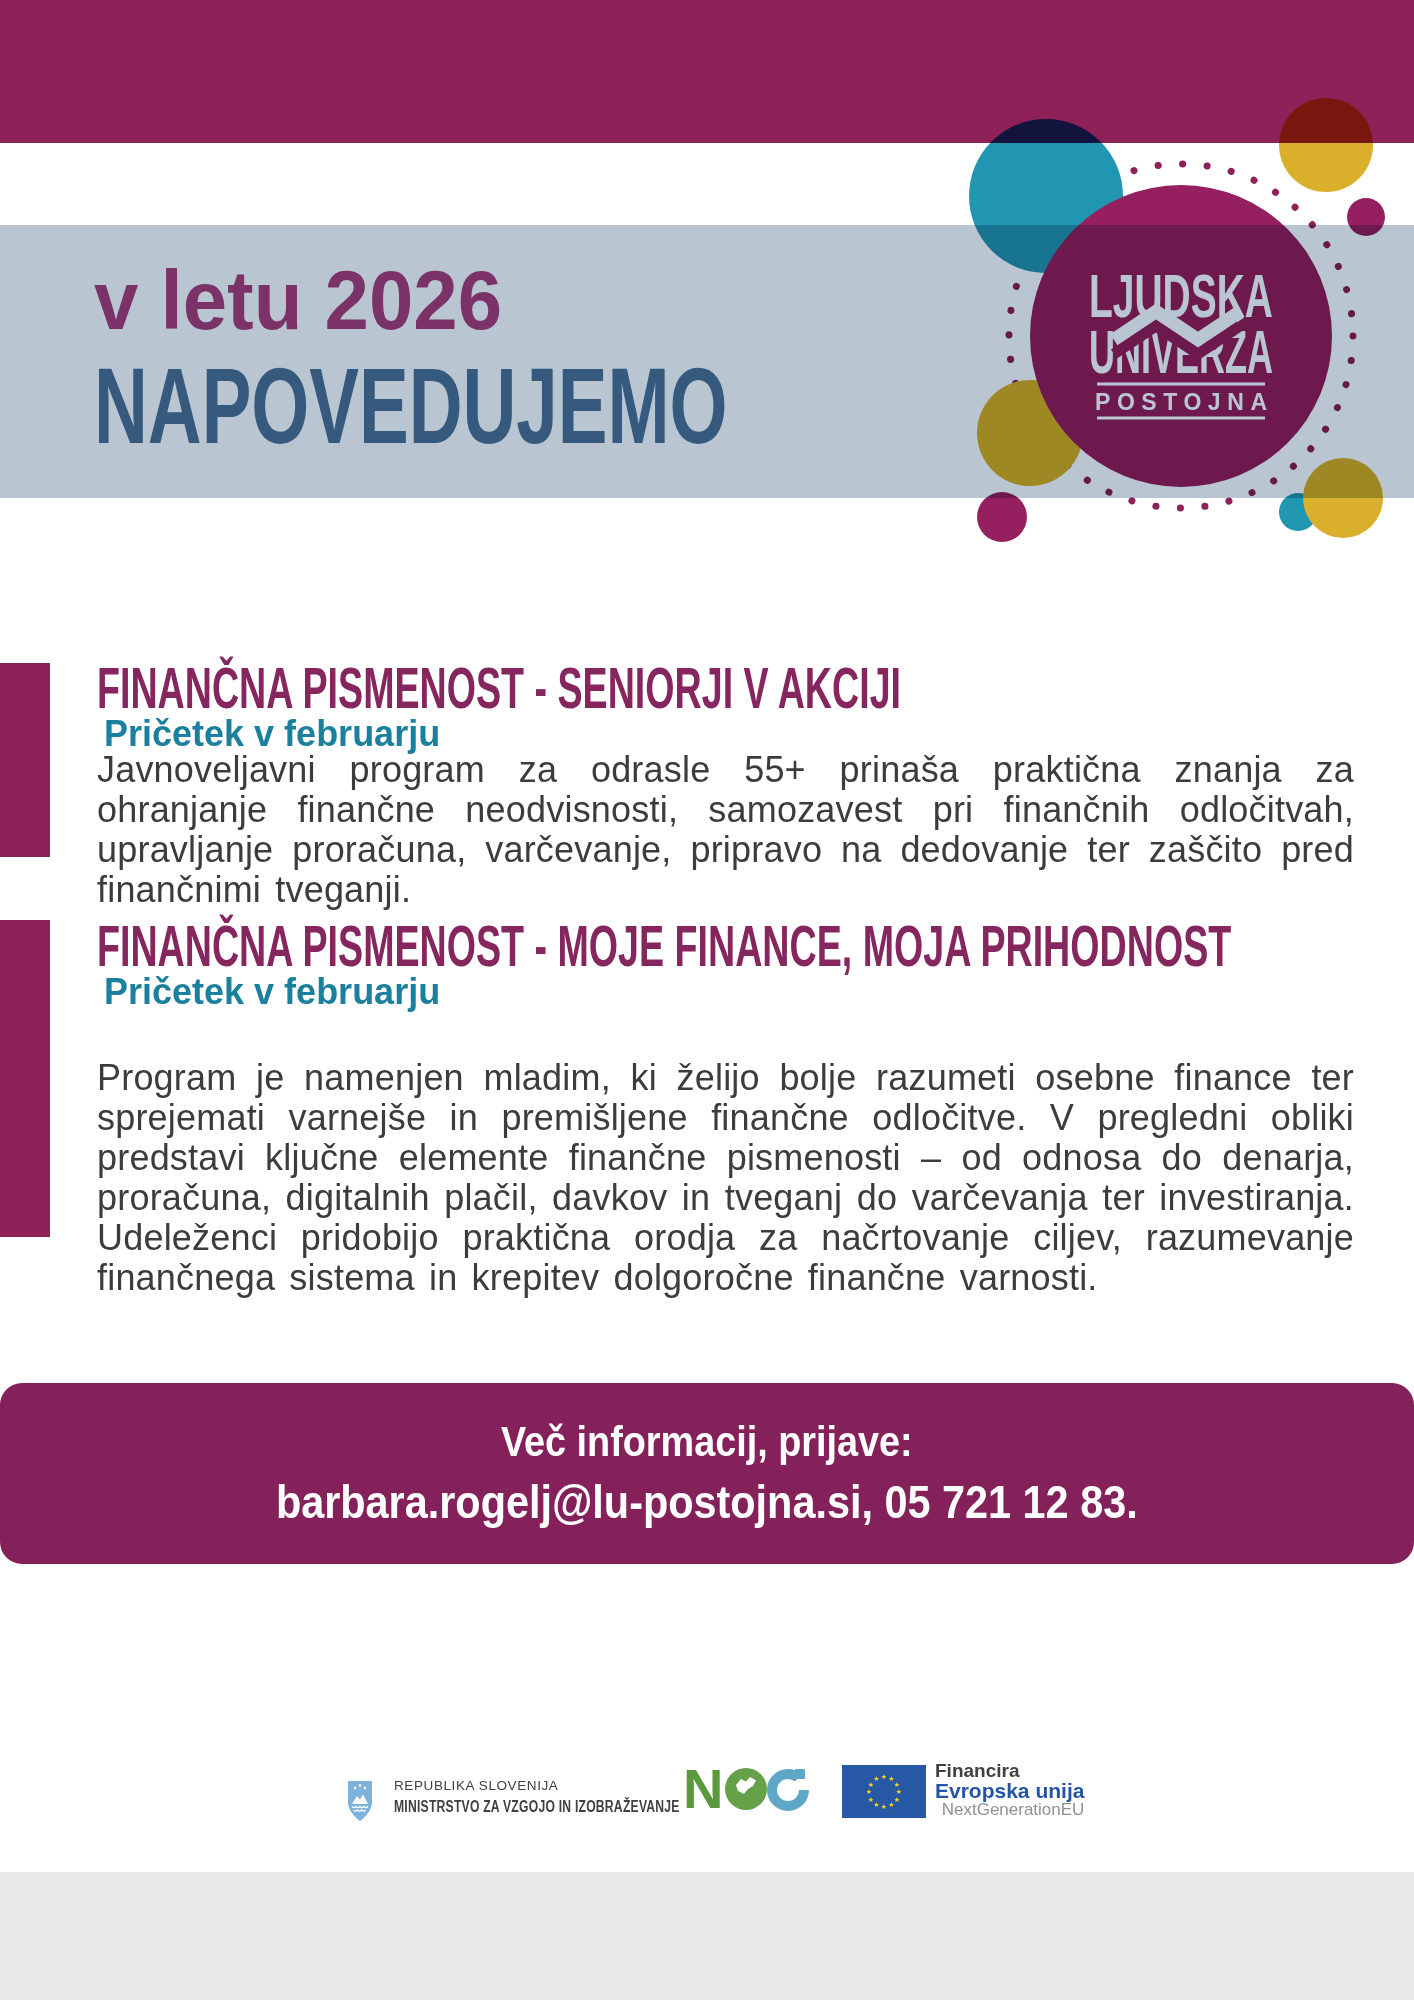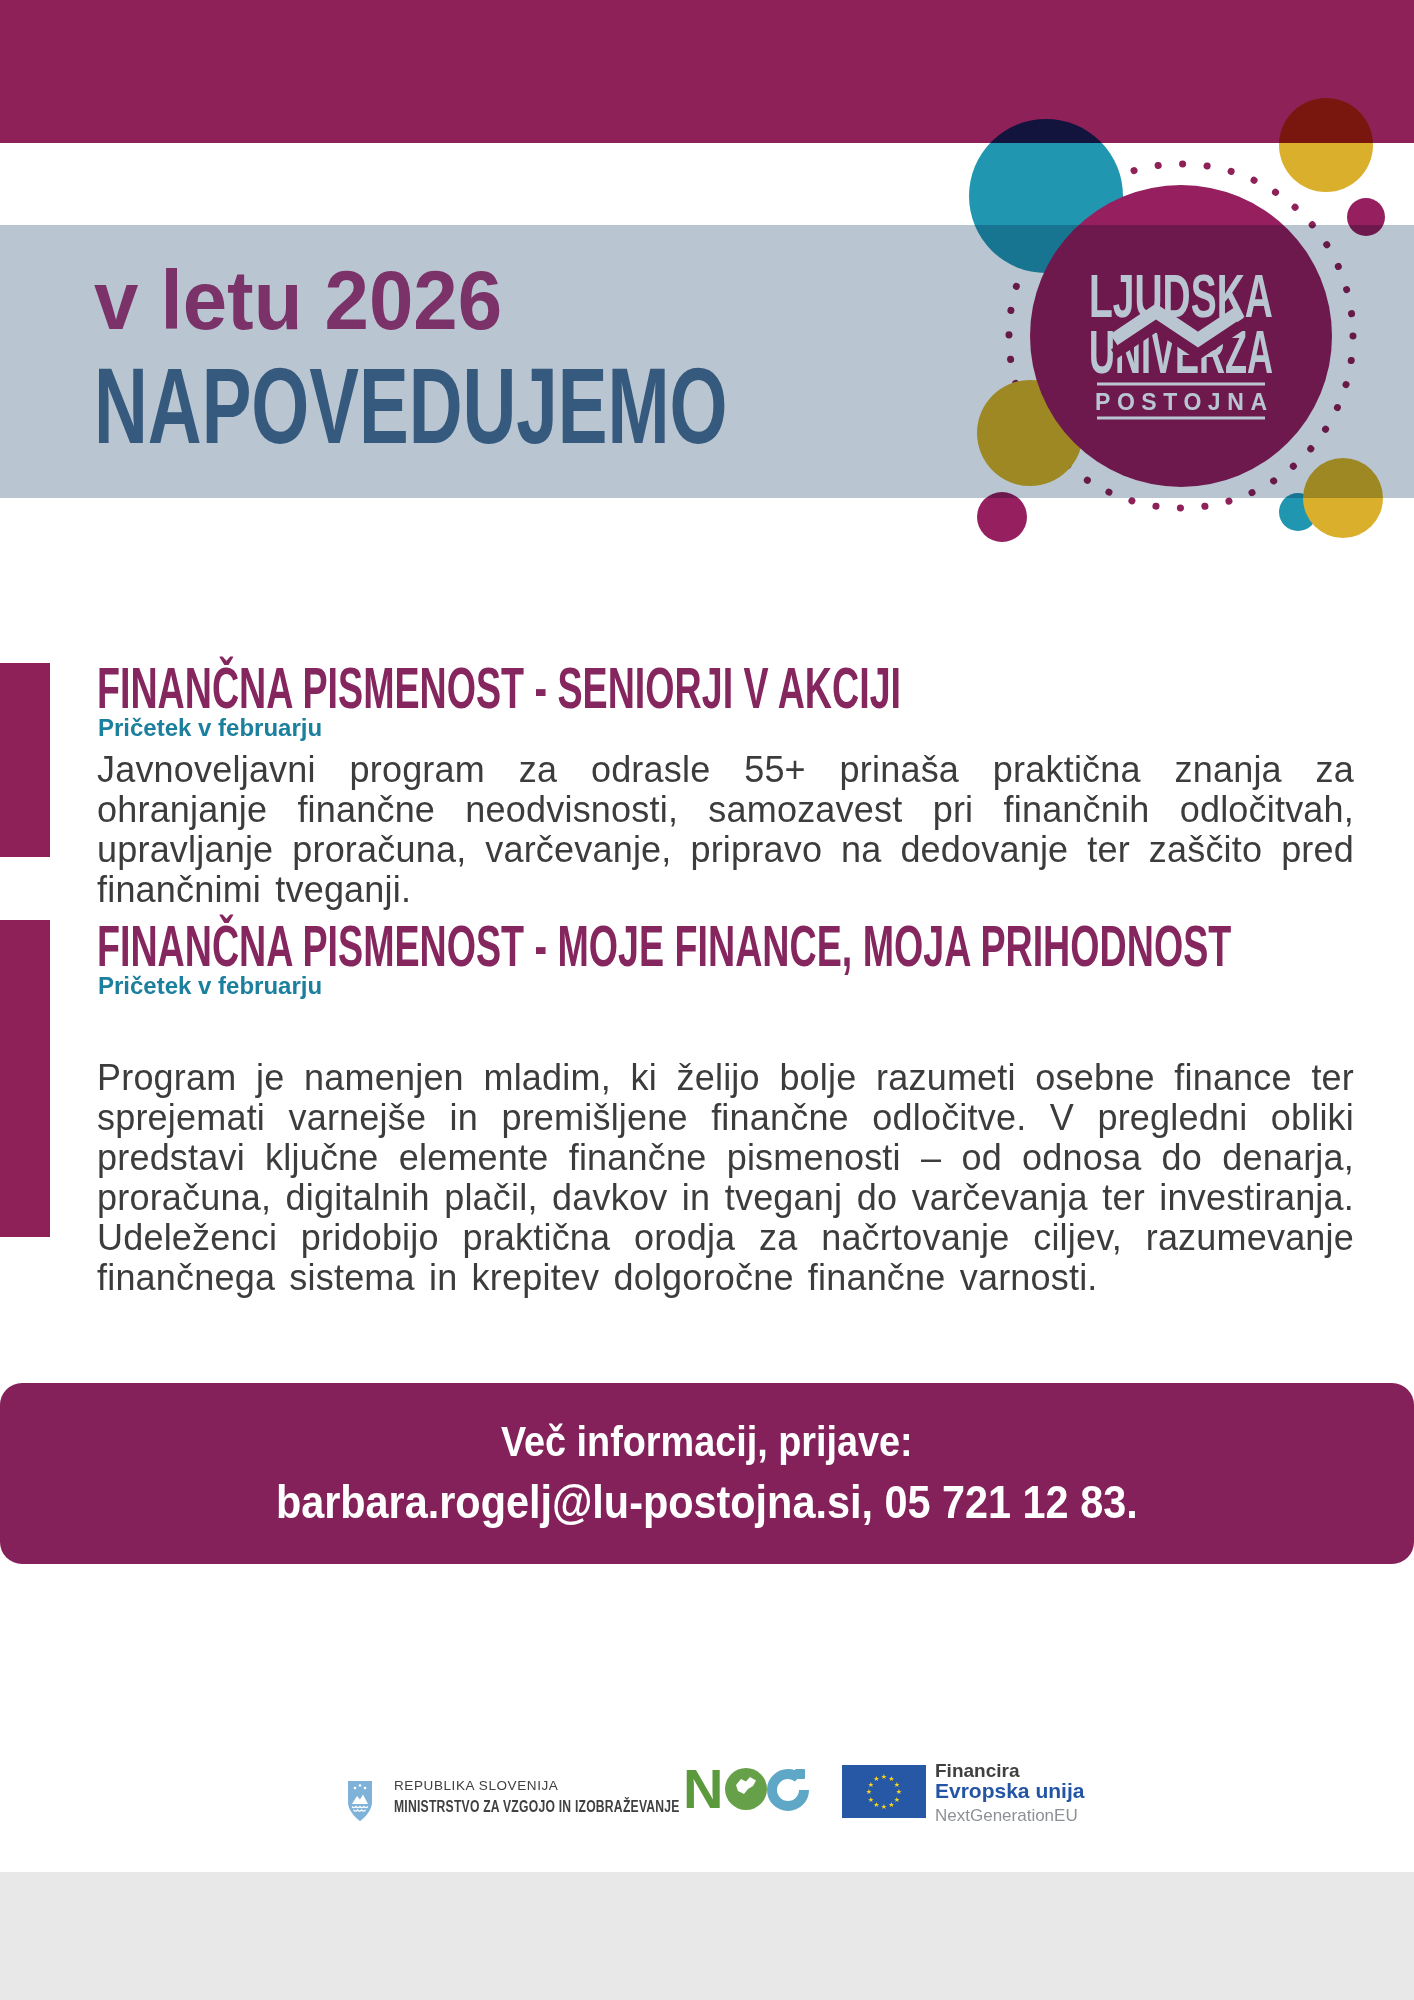--- a/index.html
+++ b/index.html
@@ -19,41 +19,41 @@
 
   .logo-svg{left:930px;top:80px;width:484px;height:480px;mix-blend-mode:multiply;}
   .logo-txt{font-family:"Liberation Sans",sans-serif;font-weight:700;fill:#ffffff;}
 
   .side-bar{left:0;width:50px;background:#8e2157;}
   .bar-1{top:663px;height:194px;}
   .bar-2{top:920px;height:317px;}
 
   .sec-title{left:97px;color:#85265e;font-size:57px;font-weight:700;line-height:1;
              transform:scaleX(.66);transform-origin:0 0;white-space:nowrap;}
-  .sec-start{left:98px;color:#1b7f9e;font-size:24px;font-weight:700;line-height:1;}
+  .sec-start{left:104px;color:#1b7f9e;font-size:36px;font-weight:700;line-height:1;}
   .sec-body{left:97px;width:1257px;color:#3c3c3c;font-size:36px;line-height:40px;
             text-align:justify;letter-spacing:.2px;word-spacing:4px;}
   .t1{top:660px;} .s1{top:716px;} .b1{top:750px;}
   .t2{top:918px;} .s2{top:974px;} .b2{top:1058px;}
 
   .contact-line{color:#ffffff;white-space:nowrap;line-height:1.15;}
   .contact-1{font-size:42px;font-weight:600;transform:scaleX(.9);}
   .contact-2{font-size:46px;font-weight:700;transform:scaleX(.9);}
 
   .ministry-shield{left:347px;top:1780px;width:26px;height:42px;}
   .ministry-text{left:394px;top:1779px;color:#404040;}
   .ministry-l1{font-size:13.5px;letter-spacing:.6px;line-height:1;}
   .ministry-l2{font-size:16px;font-weight:700;line-height:1;margin-top:6px;
                transform:scaleX(.76);transform-origin:0 0;white-space:nowrap;letter-spacing:.3px;}
   .noo-svg{left:683px;top:1763px;width:130px;height:52px;}
   .eu-flag{left:842px;top:1765px;width:84px;height:53px;}
   .eu-text{left:935px;top:1761px;line-height:1;}
   .eu-l1{color:#404040;font-size:19px;font-weight:700;}
   .eu-l2{color:#2355a4;font-size:21px;font-weight:700;margin-top:0;}
-  .eu-l3{color:#8d9196;font-size:17px;margin-top:6px;}
+  .eu-l3{color:#8d9196;font-size:17px;text-align:right;}
 </style>
 </head>
 <body>
 
 <div class="page">
 
   <div class="abs band-top"></div>
   <div class="abs band-hero"></div>
 
   <div class="abs hero-kicker">v letu 2026</div>

